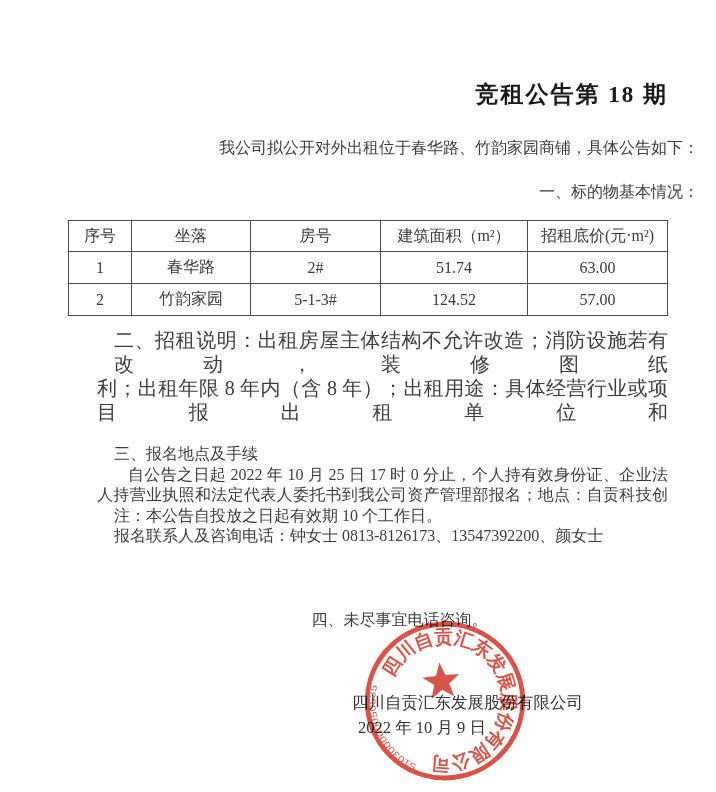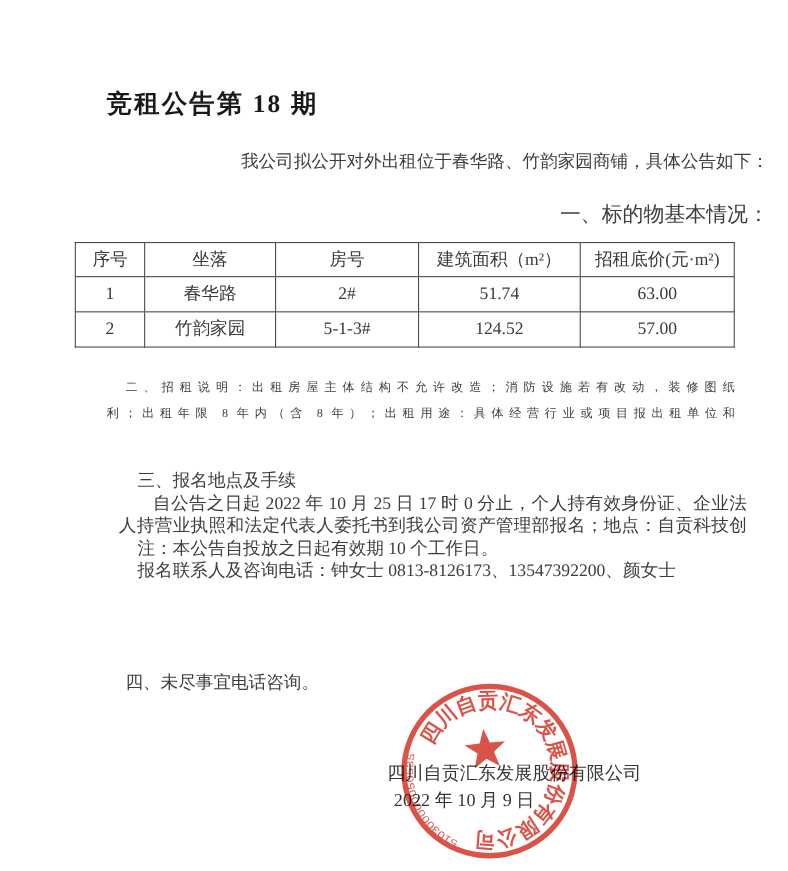--- a/index.html
+++ b/index.html
@@ -2,43 +2,43 @@
 <html><head>
 <meta charset="utf-8">
 <style>
   html,body{margin:0;padding:0;}
   body{
     width:716px;height:792px;background:#ffffff;position:relative;overflow:hidden;
     font-family:"Liberation Serif","DejaVu Serif",serif;color:#3d3d3d;
   }
   .abs{position:absolute;}
   .page-title{
-    left:97px;top:79px;width:571px;text-align:left;
+    left:97px;top:79px;width:571px;text-align:right;
     font-size:23px;font-weight:bold;color:#191919;letter-spacing:2px;
   }
   .intro{left:97px;top:137px;width:571px;font-size:16px;line-height:22px;}
   .ind2{padding-left:31px;text-align:right;}
   .ind1{padding-left:17px;}
-  .sec-heading{font-size:19px;}
+  .sec-heading{font-size:16px;}
   .sec1-heading{left:97px;top:182px;width:571px;}
   .doc-table{
     left:68px;top:220px;width:599px;border-collapse:collapse;table-layout:fixed;
     font-size:16px;color:#3a3a3a;
   }
   .doc-table td{
     border:1.5px solid #4c4c4c;text-align:center;vertical-align:middle;
     padding:0;height:31px;overflow:hidden;margin-left:28px;
   }
   .doc-table tr.hdr td{height:30px;}
-  .sec2{left:97px;top:340px;width:571px;font-size:11px;}
+  .sec2{left:97px;top:328px;width:571px;font-size:20px;}
   .sec2 .line{line-height:24px;}
-  .sec3{left:97px;top:428px;width:571px;font-size:16px;margin-left:11px;}
+  .sec3{left:97px;top:444px;width:571px;font-size:16px;}
   .sec3 .line{line-height:20.5px;}
   .fill{text-align:justify;text-align-last:justify;}
-  .sec4{left:97px;top:610px;width:571px;font-size:16px;}
+  .sec4{left:97px;top:610px;width:571px;font-size:16px;text-align:center;}
   .sig-company{left:352px;top:692px;font-size:16.5px;color:#333;z-index:1;}
   .sig-date{left:358px;top:717px;font-size:16.5px;color:#333;z-index:1;}
   .stamp{
     left:363px;top:620px;width:164px;height:162px;z-index:2;
     transform:rotate(-6deg);mix-blend-mode:multiply;opacity:.93;
   }
   .stamp text{font-family:"Liberation Sans","DejaVu Sans",sans-serif;}
 </style>
 </head>
 <body>

